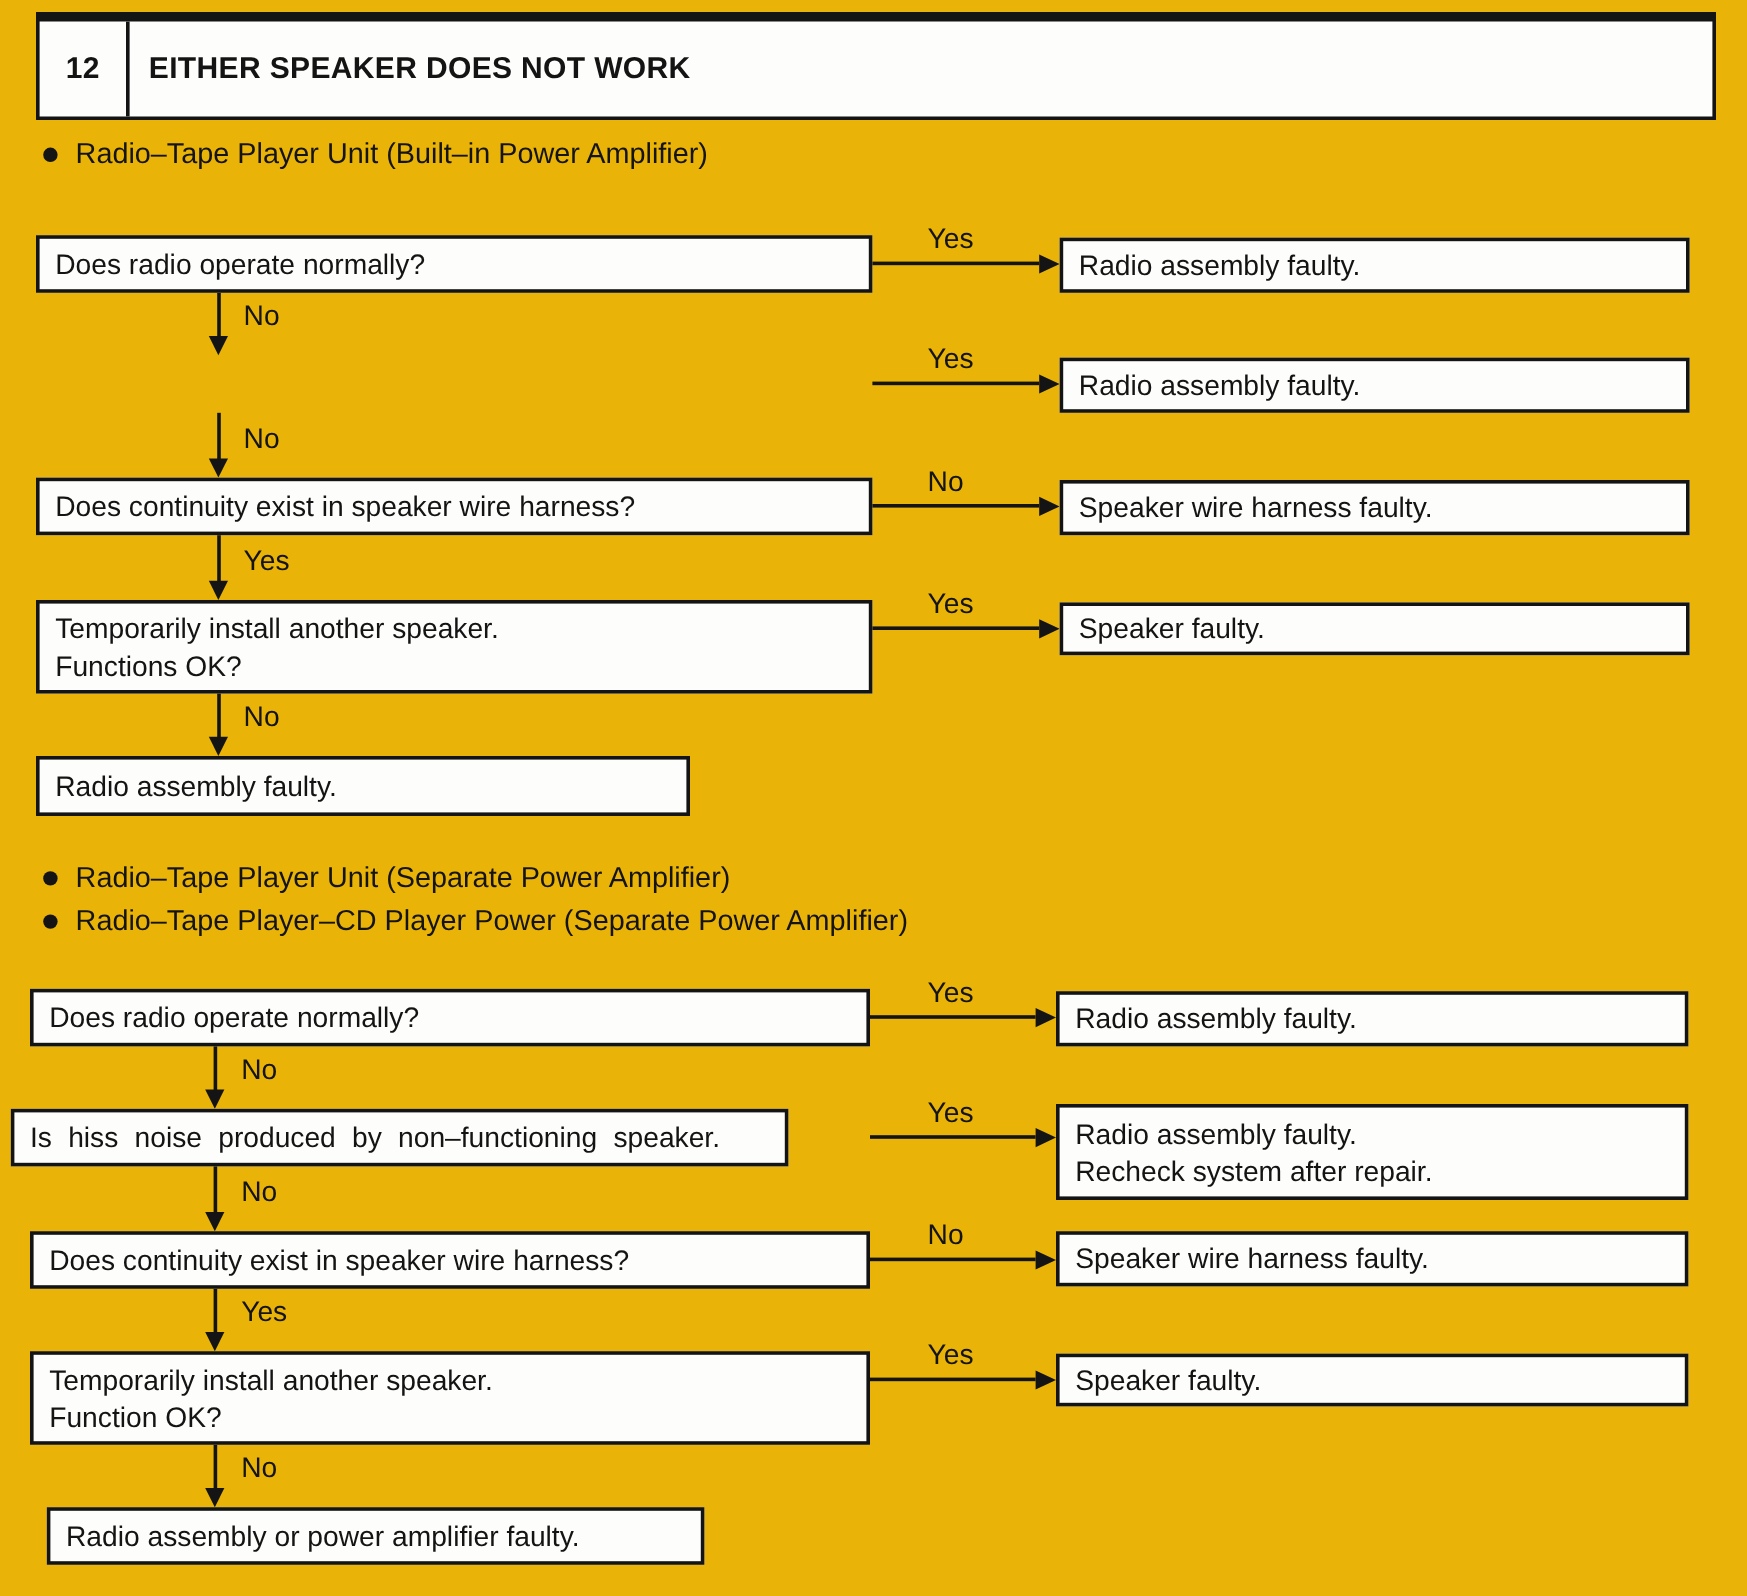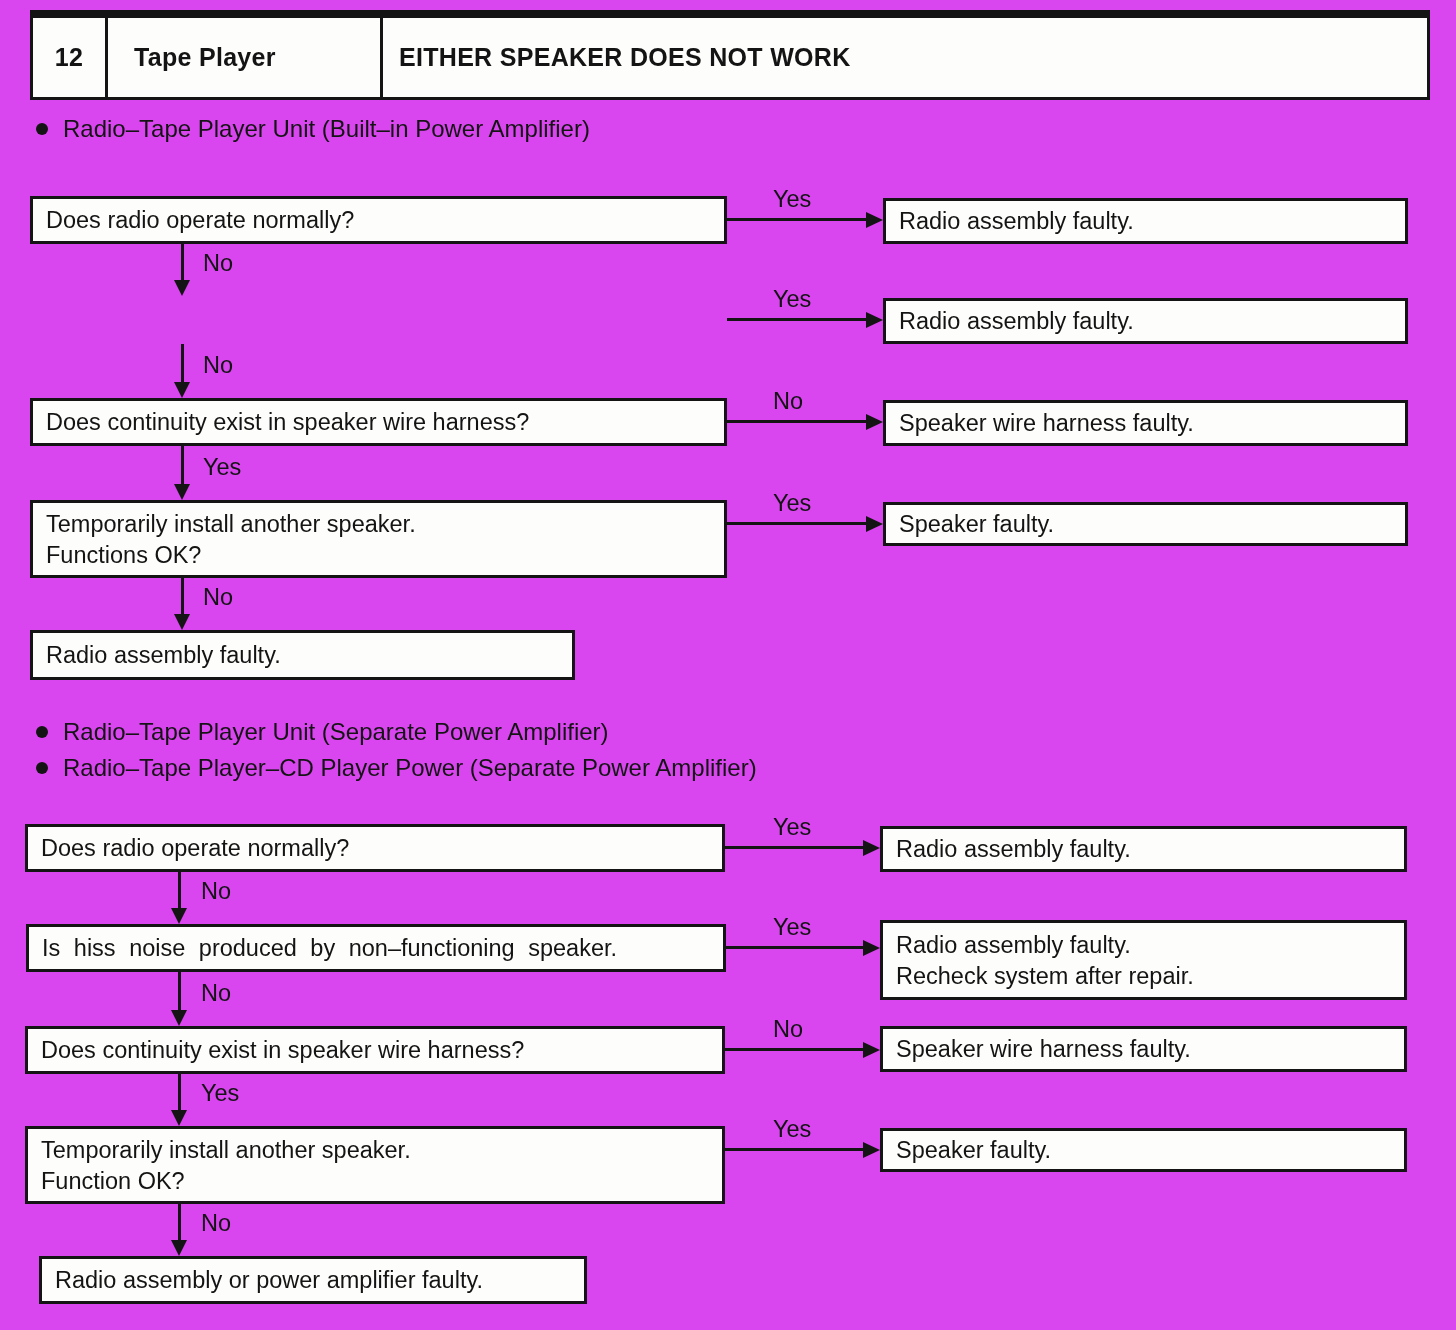--- a/index.html
+++ b/index.html
@@ -1,17 +1,17 @@
 <!DOCTYPE html>
 <html><head>
 <meta charset="utf-8">
 <style>
   *{box-sizing:border-box}
   html,body{margin:0;padding:0;background:#ffffff}
-  .page{position:relative;width:1456px;height:1330px;background:#d946ef;
+  .page{position:relative;width:1456px;height:1330px;background:#eab308;
         font-family:"Liberation Sans","DejaVu Sans",sans-serif;color:#141414;overflow:hidden}
 
   .hdr{position:absolute;display:flex;border:3px solid #141414;border-top-width:8px;background:#fdfdfb}
   .hcell{display:flex;align-items:center;font-size:25px;font-weight:bold;border-right:3px solid #141414;letter-spacing:.3px}
   .hcell.last{border-right:none}
 
   .bullet{position:absolute;display:flex;align-items:center;font-size:24px}
   .dot{width:12px;height:12px;border-radius:50%;background:#141414;margin-right:15px;flex:0 0 auto}
 
   .box{position:absolute;border:3px solid #141414;display:flex;align-items:center;
@@ -26,21 +26,20 @@
               border-right:8px solid transparent;border-top:16px solid #141414}
   .lbl{position:absolute;font-size:23.5px}
 </style>
 </head>
 <body>
 
 <div class="page">
 
   <div class="hdr" style="left:30px;top:10px;width:1400px;height:90px">
     <div class="hcell" style="width:75px;justify-content:center">12</div>
-    <div class="hcell" style="width:275px;padding-left:26px">Tape Player</div>
     <div class="hcell last" style="flex:1;padding-left:16px">EITHER SPEAKER DOES NOT WORK</div>
   </div>
 
   <div class="bullet" style="left:36px;top:115px">
     <span class="dot"></span>
     <span>Radio–Tape Player Unit (Built–in Power Amplifier)</span>
   </div>
 
   <div class="box" style="left:30px;top:196px;width:697px;height:48px">Does radio operate normally?</div>
   <div class="hline" style="left:727px;top:218px;width:139px"></div>
@@ -91,21 +90,21 @@
 
   <div class="box" style="left:25px;top:824px;width:700px;height:48px">Does radio operate normally?</div>
   <div class="hline" style="left:725px;top:846px;width:138px"></div>
   <div class="arrow-right" style="left:863px;top:840px"></div>
   <div class="lbl" style="left:773px;top:814px">Yes</div>
   <div class="box" style="left:880px;top:826px;width:527px;height:46px">Radio assembly faulty.</div>
   <div class="vline" style="left:178px;top:872px;height:38px"></div>
   <div class="arrow-down" style="left:171px;top:908px"></div>
   <div class="lbl" style="left:201px;top:878px">No</div>
 
-  <div class="box justify" style="left:26px;top:924px;width:700px;height:48px">Is hiss noise produced by non–functioning speaker.</div>
+  <div class="box justify" style="left:9px;top:924px;width:648px;height:48px">Is hiss noise produced by non–functioning speaker.</div>
   <div class="hline" style="left:725px;top:946px;width:138px"></div>
   <div class="arrow-right" style="left:863px;top:940px"></div>
   <div class="lbl" style="left:773px;top:914px">Yes</div>
   <div class="box" style="left:880px;top:920px;width:527px;height:80px">Radio assembly faulty.
 Recheck system after repair.</div>
   <div class="vline" style="left:178px;top:972px;height:40px"></div>
   <div class="arrow-down" style="left:171px;top:1010px"></div>
   <div class="lbl" style="left:201px;top:980px">No</div>
 
   <div class="box" style="left:25px;top:1026px;width:700px;height:48px">Does continuity exist in speaker wire harness?</div>

